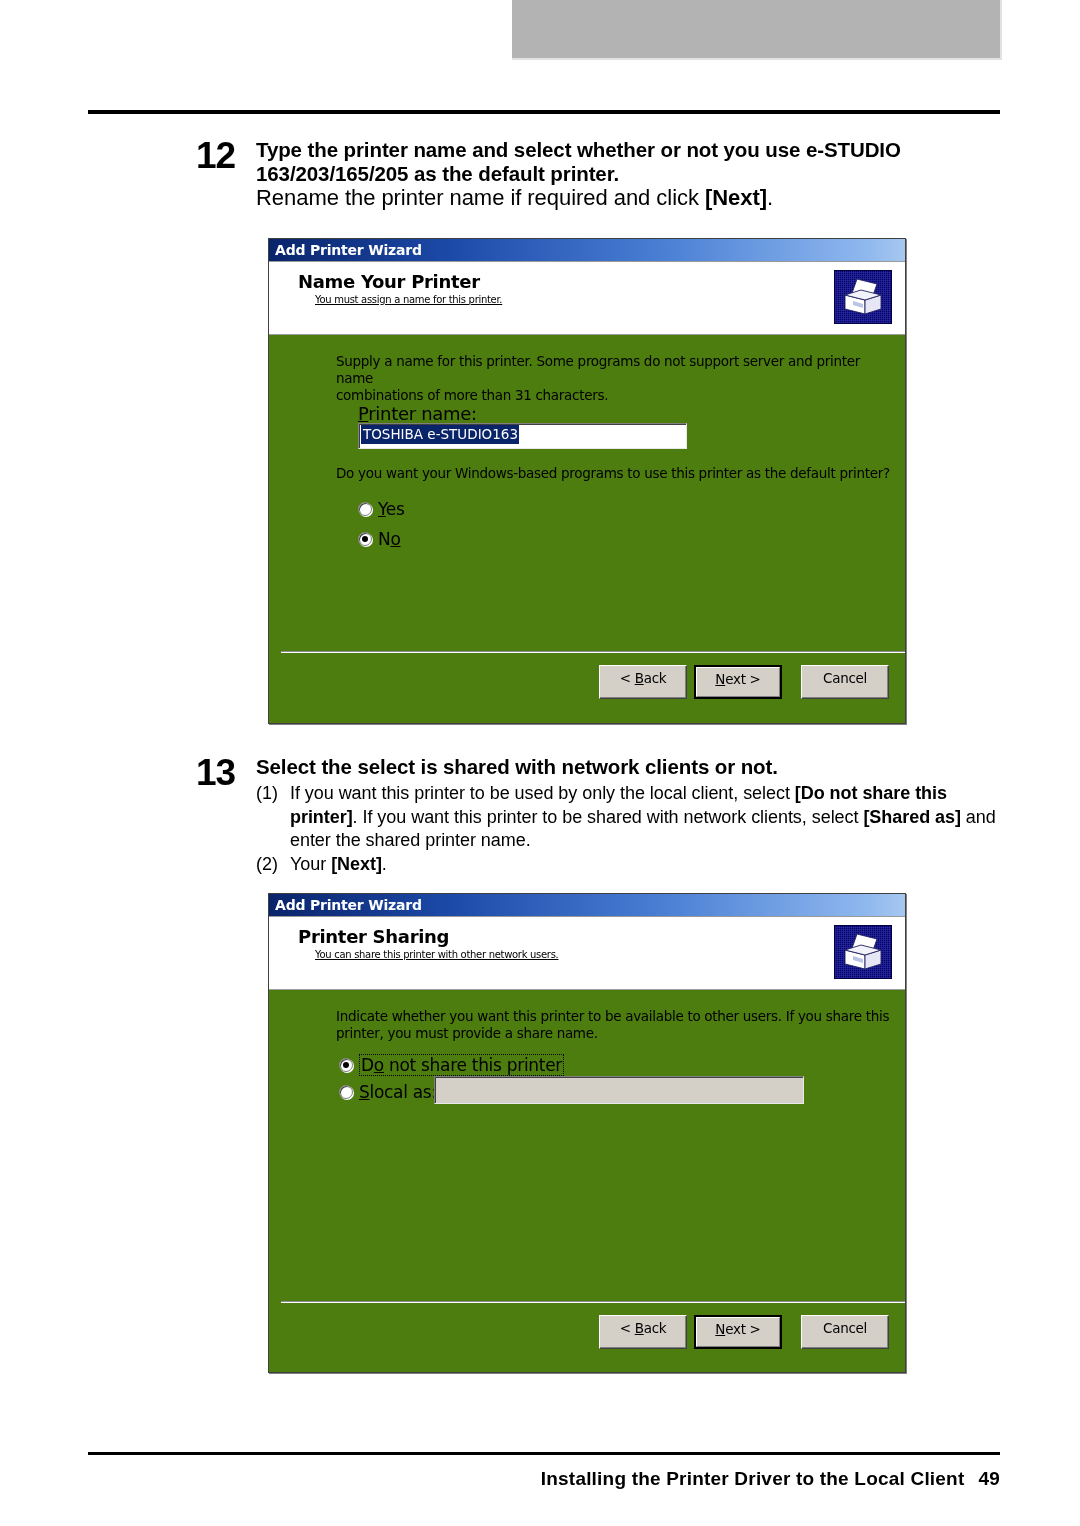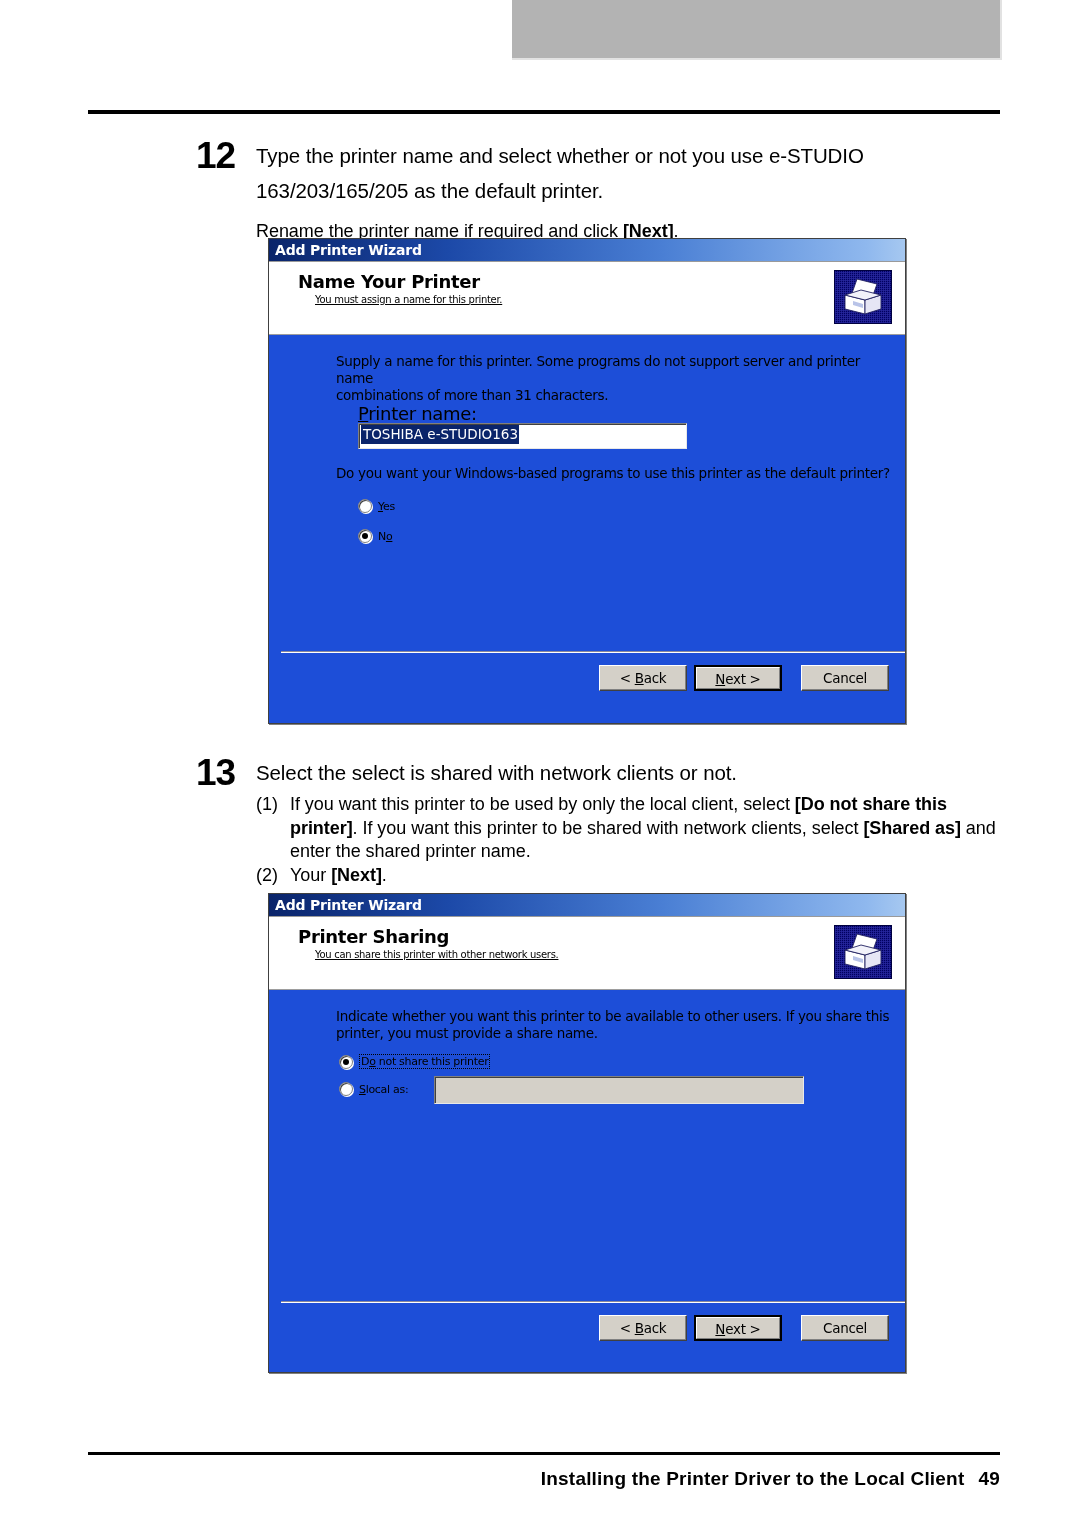--- a/index.html
+++ b/index.html
@@ -71,28 +71,28 @@
     font-size: 37px;
     font-weight: bold;
     letter-spacing: -1px;
     line-height: 36px;
   }
   .step-body {
     margin-left: 60px;
   }
   .step-title {
     font-size: 20.5px;
-    font-weight: normal;
-    line-height: 35px;
+    font-weight: bold;
+    line-height: 24px;
     letter-spacing: -0.1px;
   }
   .step-text {
-    font-size: 18px;
+    font-size: 22px;
     line-height: 23px;
-    margin-top: 12px;
+    margin-top: 0;
     letter-spacing: -0.05px;
   }
   .step-text b { font-weight: bold; }
   .sub-list { margin-top: 3px; }
   .sub-item {
     position: relative;
     font-size: 18px;
     line-height: 23.5px;
     padding-left: 34px;
     margin-bottom: 0px;
@@ -102,21 +102,21 @@
     position: absolute;
     left: 0px;
     top: 0px;
   }
   .sub-item b { font-weight: bold; }
 
   
   .dialog {
     position: absolute;
     width: 636px;
-    background: #1d4ed8;
+    background: #4d7c0f;
     border: 1px solid #404040;
     box-shadow: 1px 1px 0 #808080;
     font-family: "DejaVu Sans", sans-serif;
   }
   .titlebar {
     height: 22px;
     background: linear-gradient(to right, #0a246a 0%, #1c49a8 28%, #4a7fd4 62%, #8fb8ee 94%, #a6c8f0 100%);
     color: #ffffff;
     font-size: 14px;
     font-weight: bold;
@@ -195,21 +195,21 @@
   .textbox.disabled { background: #d4d0c8; }
   .sel {
     background: #0a246a;
     color: #ffffff;
     padding: 1px 1px 2px 2px;
   }
   .radio-row {
     position: absolute;
     display: flex;
     align-items: center;
-    font-size: 11px;
+    font-size: 17px;
     letter-spacing: -0.3px;
   }
   .radio {
     width: 12px;
     height: 12px;
     border-radius: 50%;
     background: #ffffff;
     border: 1px solid #808080;
     box-shadow: inset 1px 1px 0 #404040, 1px 1px 0 #ffffff;
     margin-right: 6px;
@@ -235,21 +235,21 @@
     border-top: 1px solid #8a8a9a;
     border-bottom: 1px solid #ffffff;
   }
   .btn-row {
     position: absolute;
     display: flex;
     gap: 7px;
   }
   .btn {
     width: 88px;
-    height: 26px;
+    height: 34px;
     background: #d4d0c8;
     border-top: 1px solid #ffffff;
     border-left: 1px solid #ffffff;
     border-right: 1px solid #404040;
     border-bottom: 1px solid #404040;
     box-shadow: inset -1px -1px 0 #808080;
     font-size: 13.5px;
     line-height: 24px;
     text-align: center;
     letter-spacing: -0.3px;

